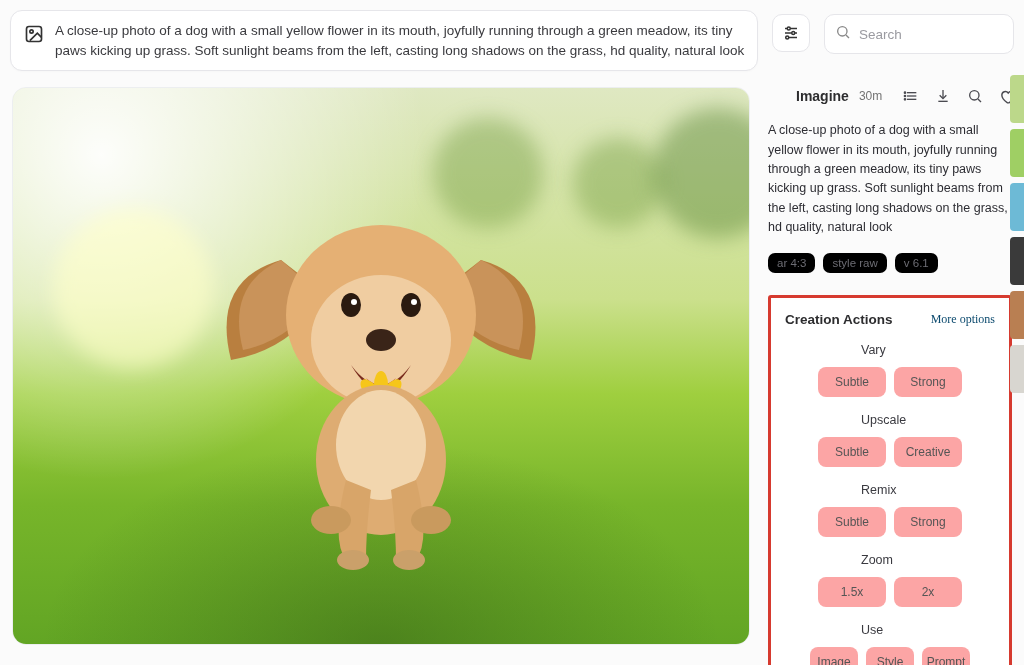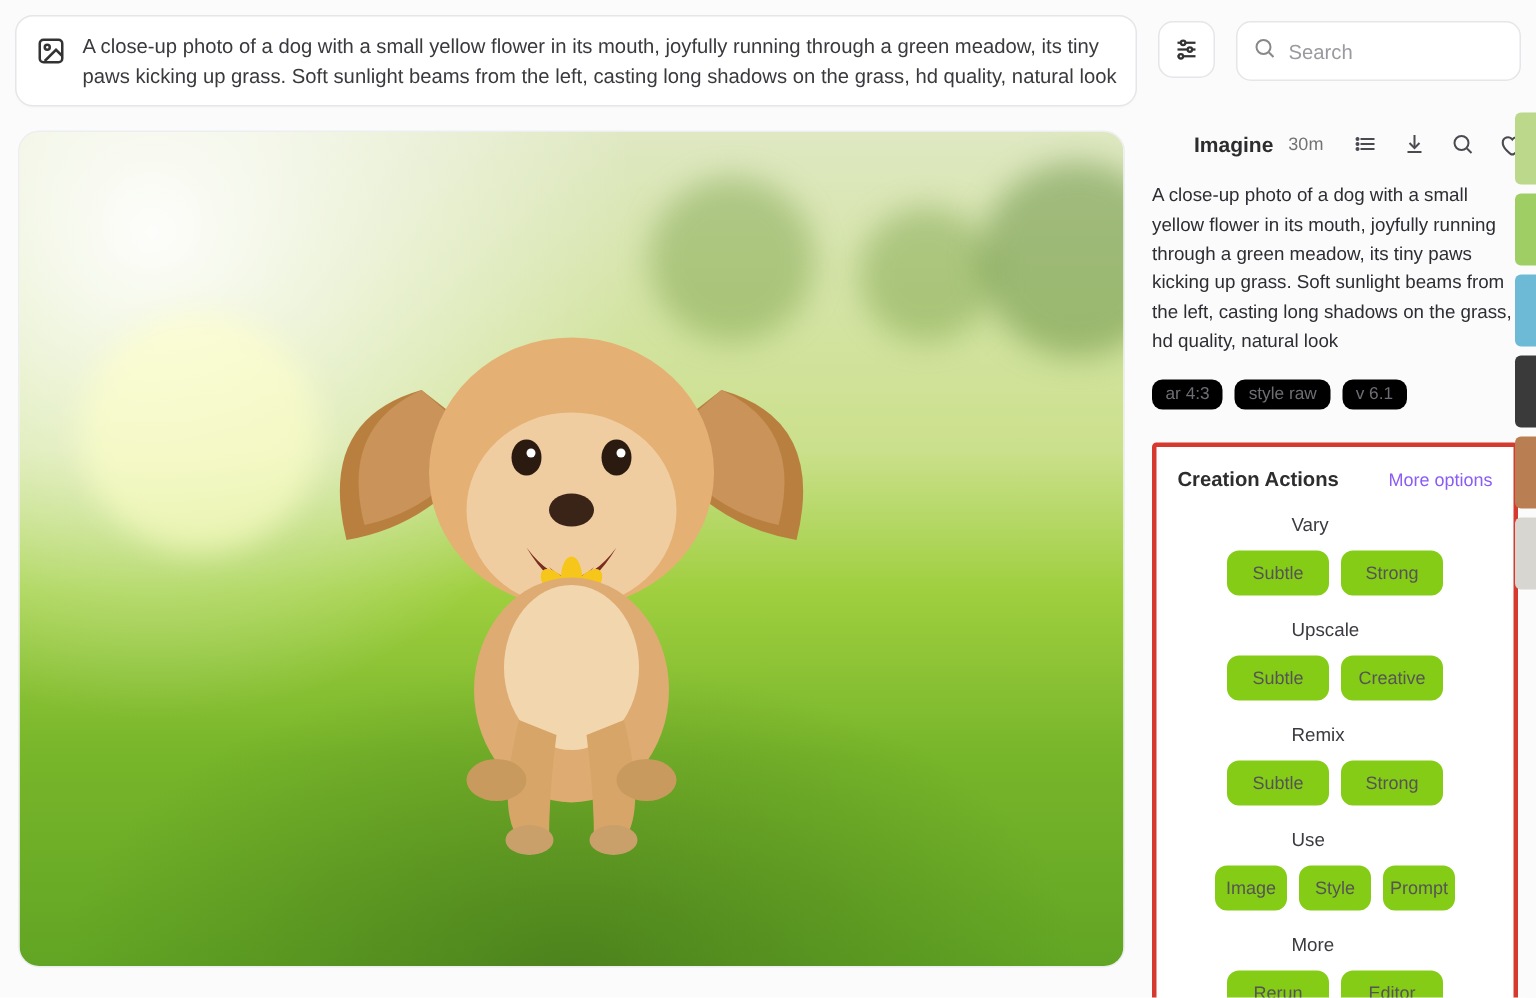--- a/index.html
+++ b/index.html
@@ -148,37 +148,37 @@
     padding: 14px 14px 18px 14px;
     margin-top: 6px;
     background:#fff;
   }
   .panel-head {
     display:flex; align-items:center; justify-content:space-between;
     margin-bottom: 16px;
     gap: 28px;
   }
   .panel-head .h { font-weight:600; font-size:13.5px; }
-  .panel-head .more { font-size:12px; color:#8b5cf6; cursor:pointer; }
+  .panel-head .more { font-size:12px; color:#0c4a6e; cursor:pointer;font-family:Liberation Serif, serif; }
 
   .action-row {
     display:flex; align-items:center; gap:10px;
     margin-bottom: 16px;
     flex-direction: column;
   }
   .action-row:last-child { margin-bottom:0; }
   .action-label {
     width:58px; flex-shrink:0;
     font-size:12.5px; color:#3a3a40; font-weight:500;
   }
   .btn-group {
     display:flex; gap:8px; flex:1; justify-content:flex-end;
   }
   .pill {
-    background:#84cc16; color:#555;
+    background:#fca5a5; color:#555;
     border:none; border-radius:8px;
     padding:8px 0;
     font-size:12px; cursor:pointer;
     min-width:68px;
     text-align:center;
   }
   .pill.narrow { min-width:34px; }
   .pill.medium { min-width:48px; }
 
   .thumb-strip {
@@ -352,20 +352,27 @@
 
       <div class="action-row">
         <span class="action-label">Remix</span>
         <div class="btn-group">
           <button class="pill">Subtle</button>
           <button class="pill">Strong</button>
         </div>
       </div>
 
 
+      <div class="action-row">
+        <span class="action-label">Zoom</span>
+        <div class="btn-group">
+          <button class="pill">1.5x</button>
+          <button class="pill">2x</button>
+        </div>
+      </div>
 
       <div class="action-row">
         <span class="action-label">Use</span>
         <div class="btn-group">
           <button class="pill medium">Image</button>
           <button class="pill medium">Style</button>
           <button class="pill medium">Prompt</button>
         </div>
       </div>
 

